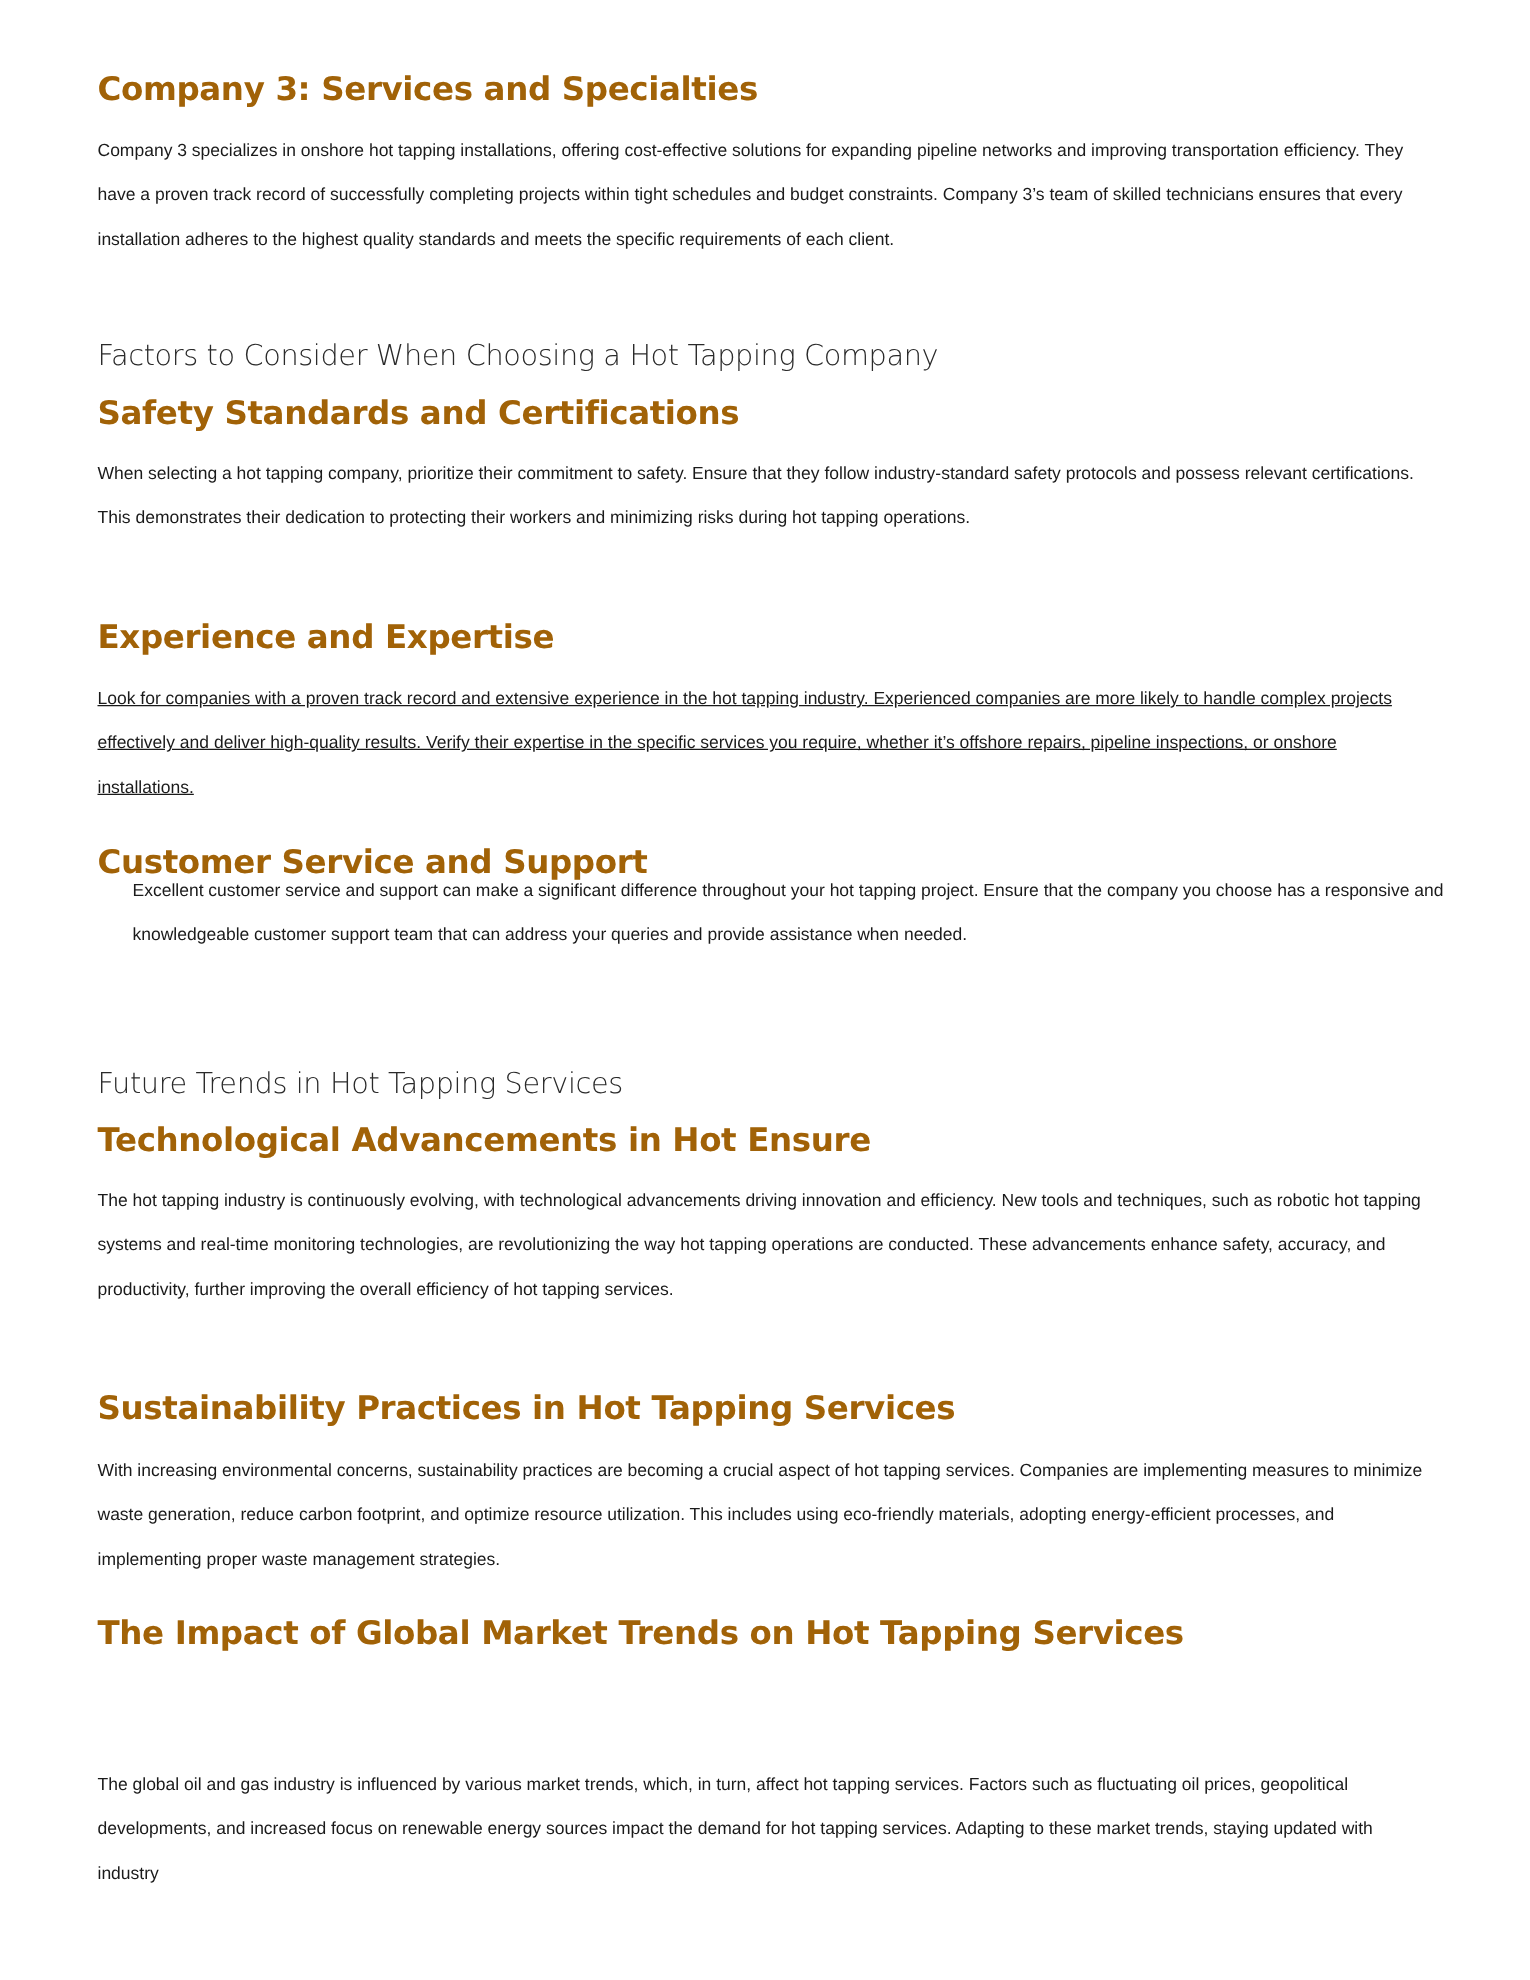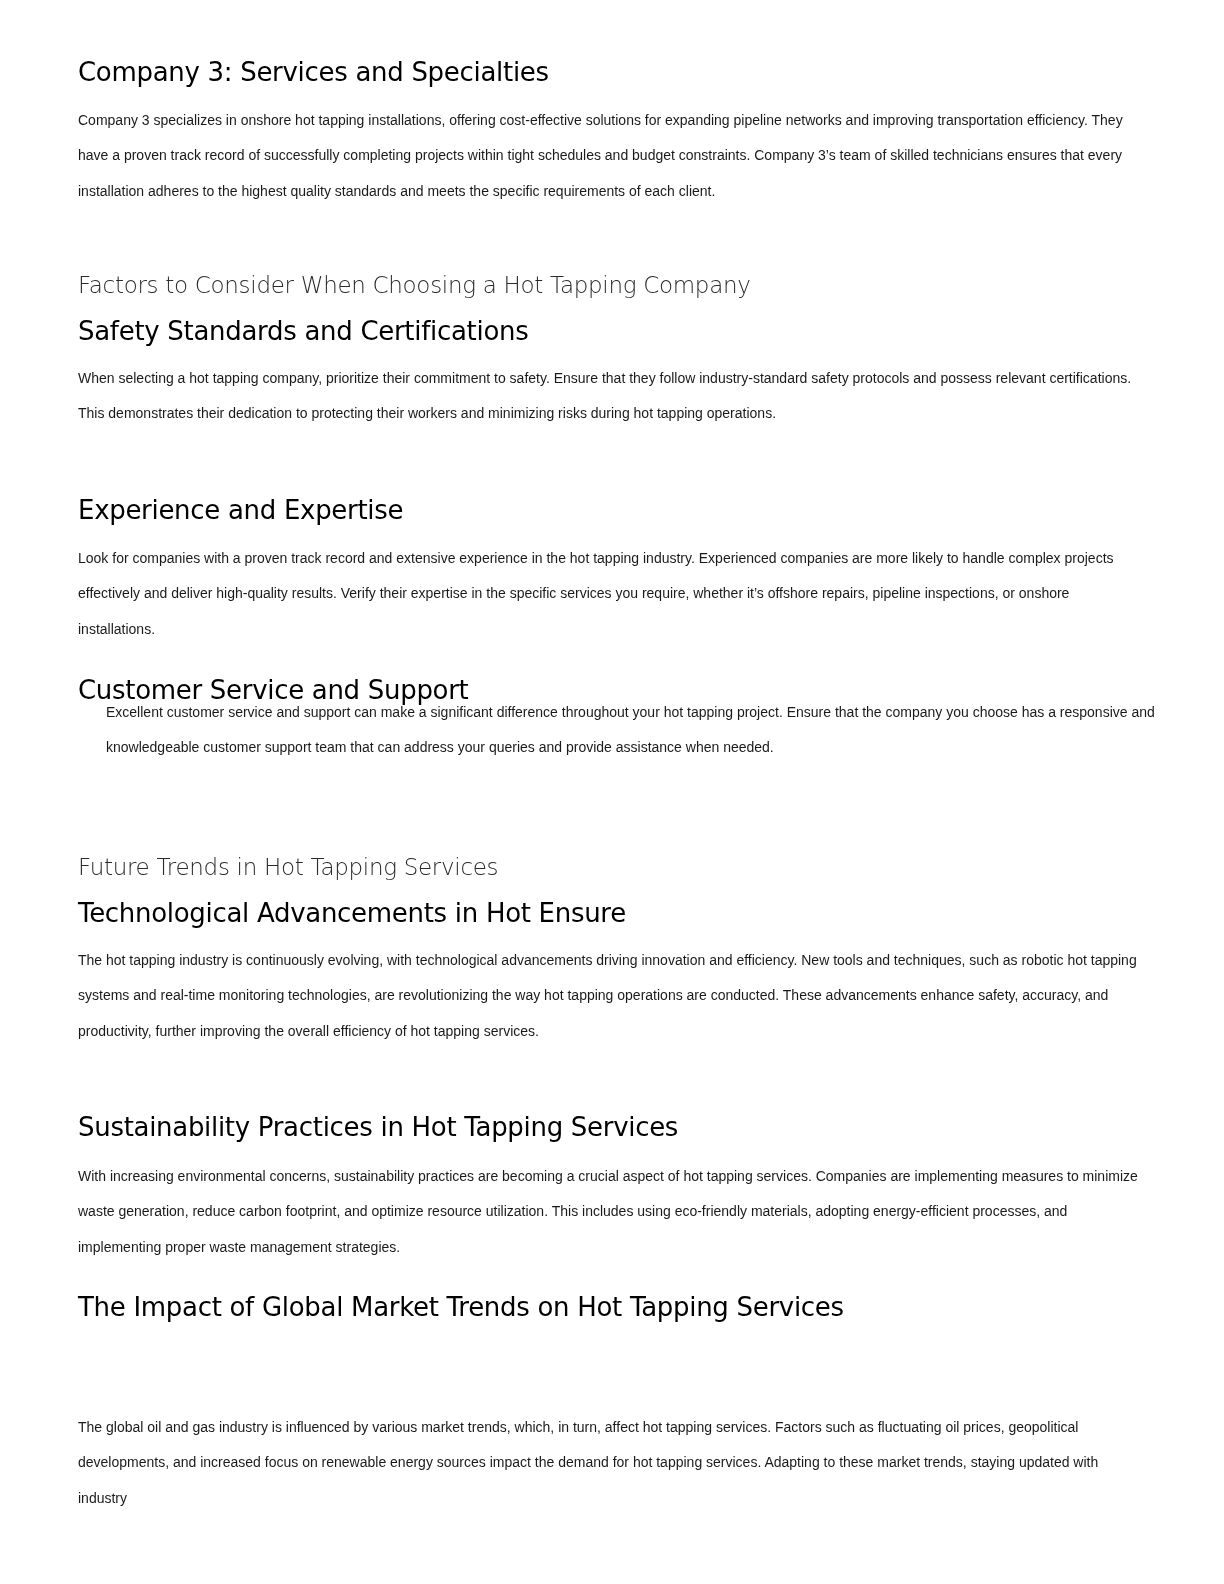--- a/index.html
+++ b/index.html
@@ -15,24 +15,24 @@
       color: #1a1a1a;
     }
     .page {
       position: absolute;
       left: 78px;
       top: 0;
       width: 1070px;
     }
     .h2 {
       font-family: "DejaVu Sans", sans-serif;
-      font-weight: 400;
+      font-weight: 700;
       font-size: 26px;
       line-height: 32px;
-      color: #000000;
+      color: #a16207;
       margin: 0;
       letter-spacing: -0.3px;
       white-space: nowrap;
     }
     .h3 {
       font-family: "DejaVu Sans", sans-serif;
       font-weight: 300;
       font-size: 23px;
       line-height: 28px;
       color: #2a2a2a;
@@ -56,21 +56,21 @@
 
   <h2 class="h2 block" style="top:56px;">Company 3: Services and Specialties</h2>
   <p class="p block" style="top:103px;">Company 3 specializes in onshore hot tapping installations, offering cost-effective solutions for expanding pipeline networks and improving transportation efficiency. They have a proven track record of successfully completing projects within tight schedules and budget constraints. Company 3’s team of skilled technicians ensures that every installation adheres to the highest quality standards and meets the specific requirements of each client.</p>
 
   <h3 class="h3 block" style="top:271px;">Factors to Consider When Choosing a Hot Tapping Company</h3>
 
   <h2 class="h2 block" style="top:315px;">Safety Standards and Certifications</h2>
   <p class="p block" style="top:361px;">When selecting a hot tapping company, prioritize their commitment to safety. Ensure that they follow industry-standard safety protocols and possess relevant certifications. This demonstrates their dedication to protecting their workers and minimizing risks during hot tapping operations.</p>
 
   <h2 class="h2 block" style="top:494px;">Experience and Expertise</h2>
-  <p class="p block" style="top:541px;">Look for companies with a proven track record and extensive experience in the hot tapping industry. Experienced companies are more likely to handle complex projects effectively and deliver high-quality results. Verify their expertise in the specific services you require, whether it’s offshore repairs, pipeline inspections, or onshore installations.</p>
+  <p class="p block" style="top:541px;text-decoration:underline;">Look for companies with a proven track record and extensive experience in the hot tapping industry. Experienced companies are more likely to handle complex projects effectively and deliver high-quality results. Verify their expertise in the specific services you require, whether it’s offshore repairs, pipeline inspections, or onshore installations.</p>
 
   <h2 class="h2 block" style="top:674px;">Customer Service and Support</h2>
   <p class="p block" style="top:695px;margin-left:28px;">Excellent customer service and support can make a significant difference throughout your hot tapping project. Ensure that the company you choose has a responsive and knowledgeable customer support team that can address your queries and provide assistance when needed.</p>
 
   <h3 class="h3 block" style="top:853px;">Future Trends in Hot Tapping Services</h3>
 
   <h2 class="h2 block" style="top:897px;">Technological Advancements in Hot Ensure</h2>
   <p class="p block" style="top:943px;">The hot tapping industry is continuously evolving, with technological advancements driving innovation and efficiency. New tools and techniques, such as robotic hot tapping systems and real-time monitoring technologies, are revolutionizing the way hot tapping operations are conducted. These advancements enhance safety, accuracy, and productivity, further improving the overall efficiency of hot tapping services.</p>
 
   <h2 class="h2 block" style="top:1111px;">Sustainability Practices in Hot Tapping Services</h2>

